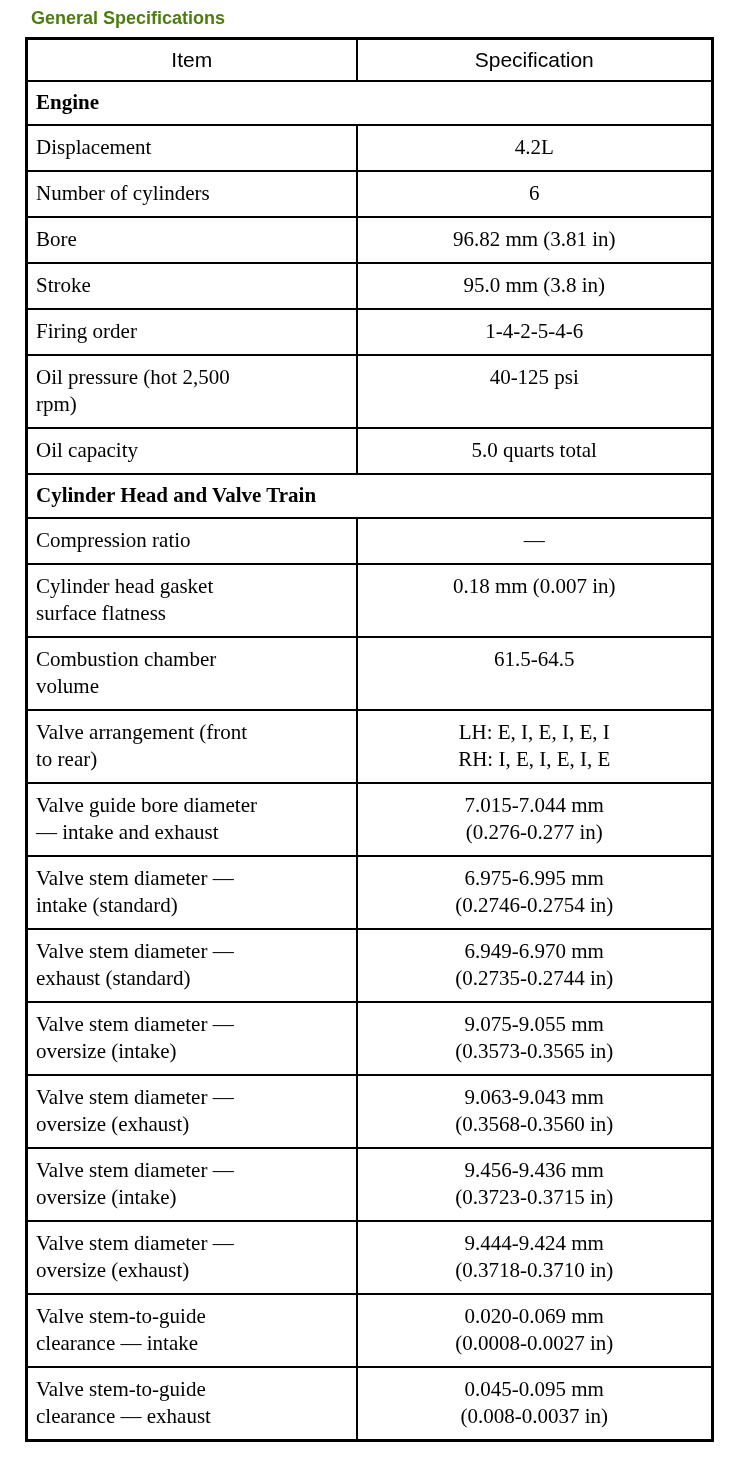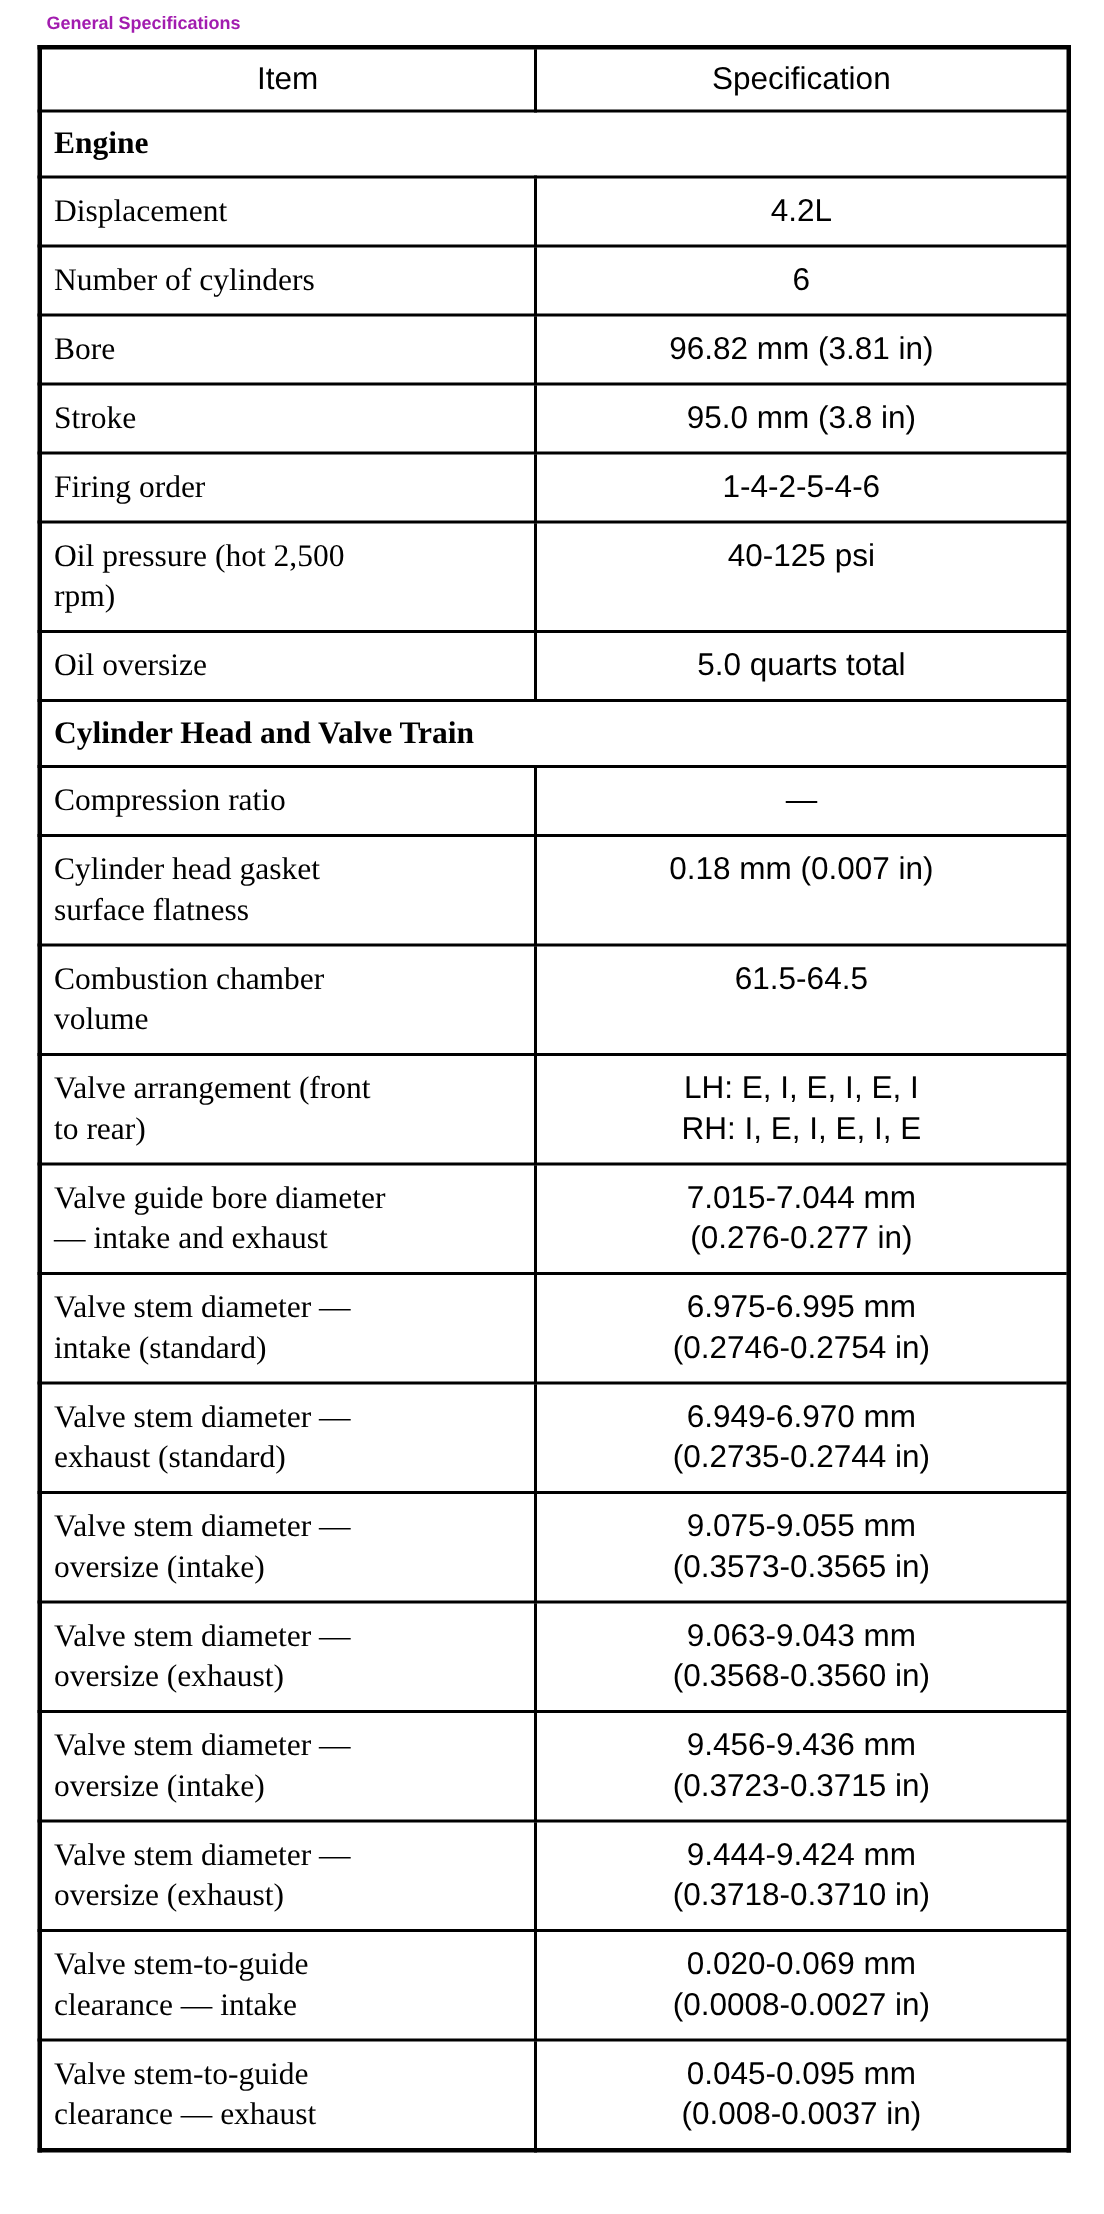--- a/index.html
+++ b/index.html
@@ -12,23 +12,23 @@
     min-height: 1476px;
     background: #ffffff;
     box-sizing: border-box;
     padding: 6px 14px 10px 25px;
     font-family: "Liberation Serif", serif;
     color: #000000;
   }
   .doc-title {
     font-family: "Liberation Sans", sans-serif;
     font-weight: bold;
-    font-size: 12px;
+    font-size: 18px;
     margin: 2px 0 8px 6px;
-    color: #a21caf;
+    color: #4d7c0f;
   }
   table.spec-table {
     border-collapse: collapse;
     width: 686px;
     table-layout: fixed;
     border: 3px solid #000000;
   }
   table.spec-table col.col-item { width: 330px; }
   table.spec-table col.col-spec { width: 356px; }
   table.spec-table th,
@@ -54,21 +54,21 @@
   }
   td.item-cell {
     font-family: "Liberation Serif", serif;
     font-size: 21px;
     line-height: 27px;
     text-align: left;
     padding: 8px 8px 9px 8px;
     white-space: pre-line;
   }
   td.spec-cell {
-    font-family: Liberation Sans, sans-serif;
+    font-family: Liberation Serif, serif;
     font-size: 21px;
     line-height: 27px;
     text-align: center;
     padding: 8px 8px 9px 8px;
     white-space: pre-line;
   }
 </style>
 </head>
 <body>
 
@@ -109,21 +109,21 @@
         <tr>
           <td class="item-cell">Firing order</td>
           <td class="spec-cell">1-4-2-5-4-6</td>
         </tr>
         <tr>
           <td class="item-cell">Oil pressure (hot 2,500
 rpm)</td>
           <td class="spec-cell">40-125 psi</td>
         </tr>
         <tr>
-          <td class="item-cell">Oil oversize</td>
+          <td class="item-cell">Oil capacity</td>
           <td class="spec-cell">5.0 quarts total</td>
         </tr>
         <tr>
           <td colspan="2" class="section-cell">Cylinder Head and Valve Train</td>
         </tr>
         <tr>
           <td class="item-cell">Compression ratio</td>
           <td class="spec-cell">—</td>
         </tr>
         <tr>

